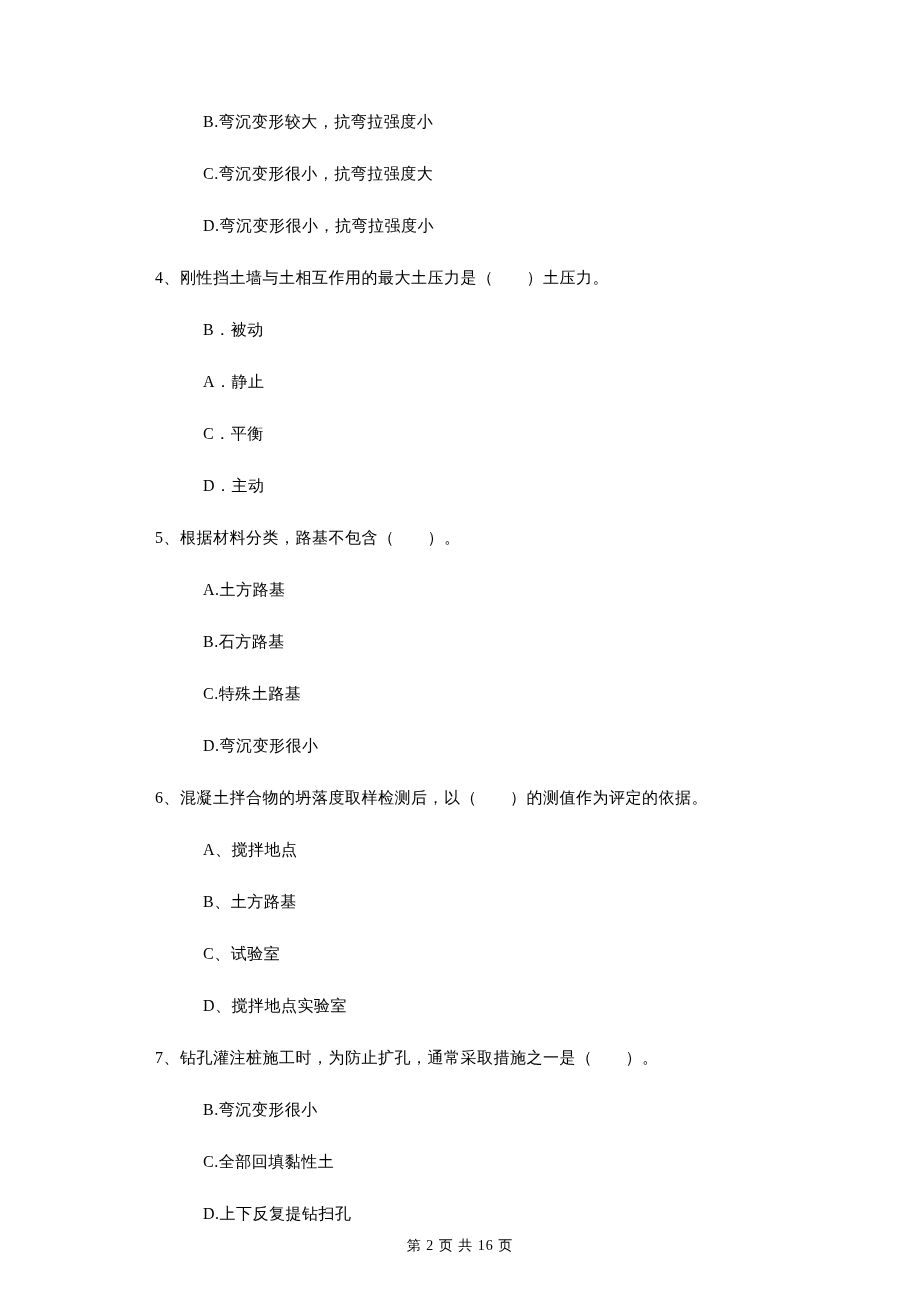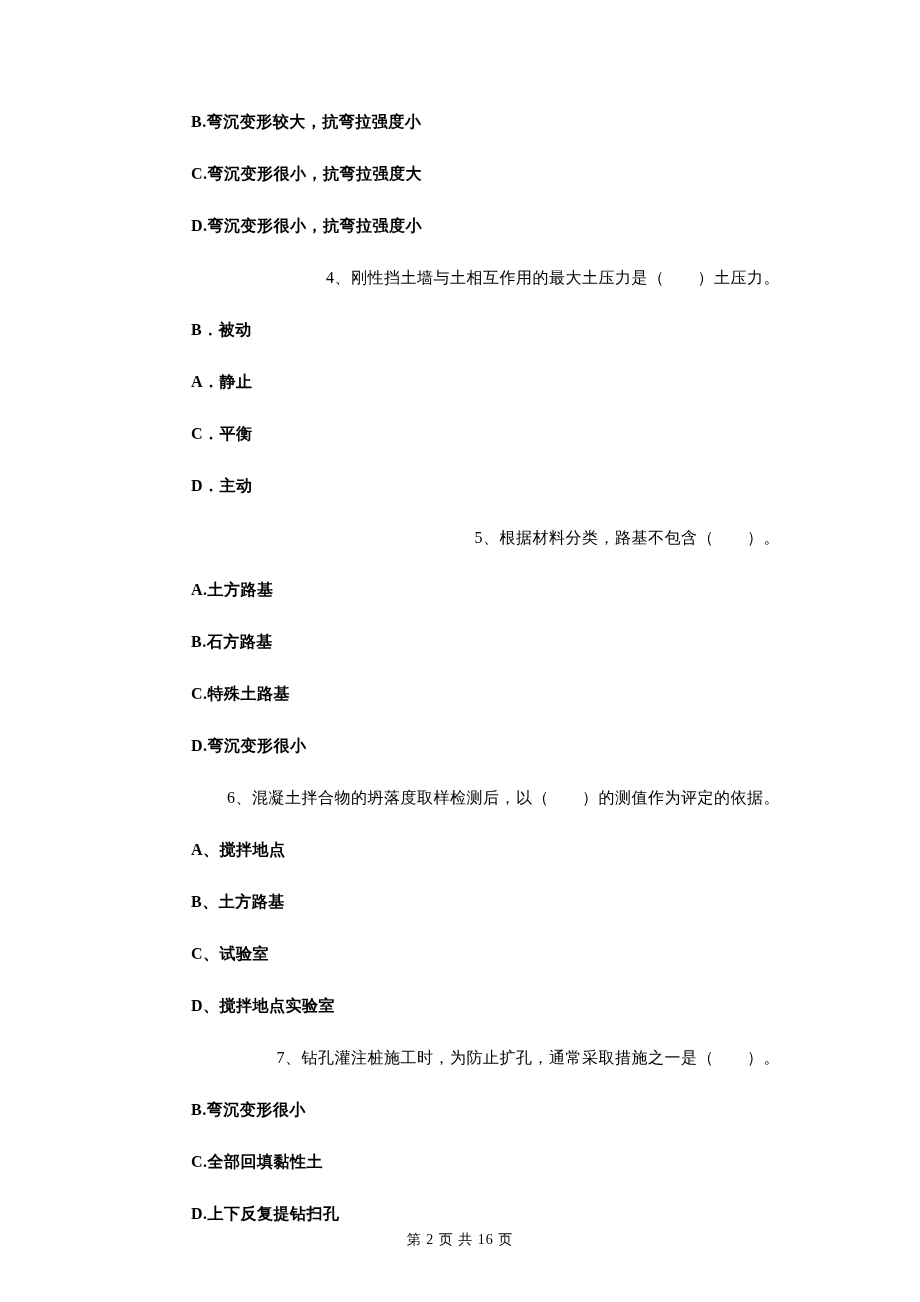--- a/index.html
+++ b/index.html
@@ -10,33 +10,31 @@
     font-family: "SimSun", "宋体", serif;
     font-size: 16px;
     color: #000;
     line-height: 1.5;
     position: relative;
   }
   .page {
     padding: 110px 140px 0 155px;
   }
   .option {
-    margin-left: 36px;
+    margin-left: 48px;
     margin-bottom: 28px;
     letter-spacing: 0.5px;
-    font-weight: bold;
   }
   .question {
     margin-bottom: 28px;
     letter-spacing: 0.5px;
-    text-align: right;
   }
   .footer {
     position: absolute;
-    bottom: 52px;
+    bottom: 46px;
     left: 0;
     width: 100%;
     text-align: center;
     font-size: 14px;
     letter-spacing: 1px;
   }
 </style>
 </head>
 <body>
 

